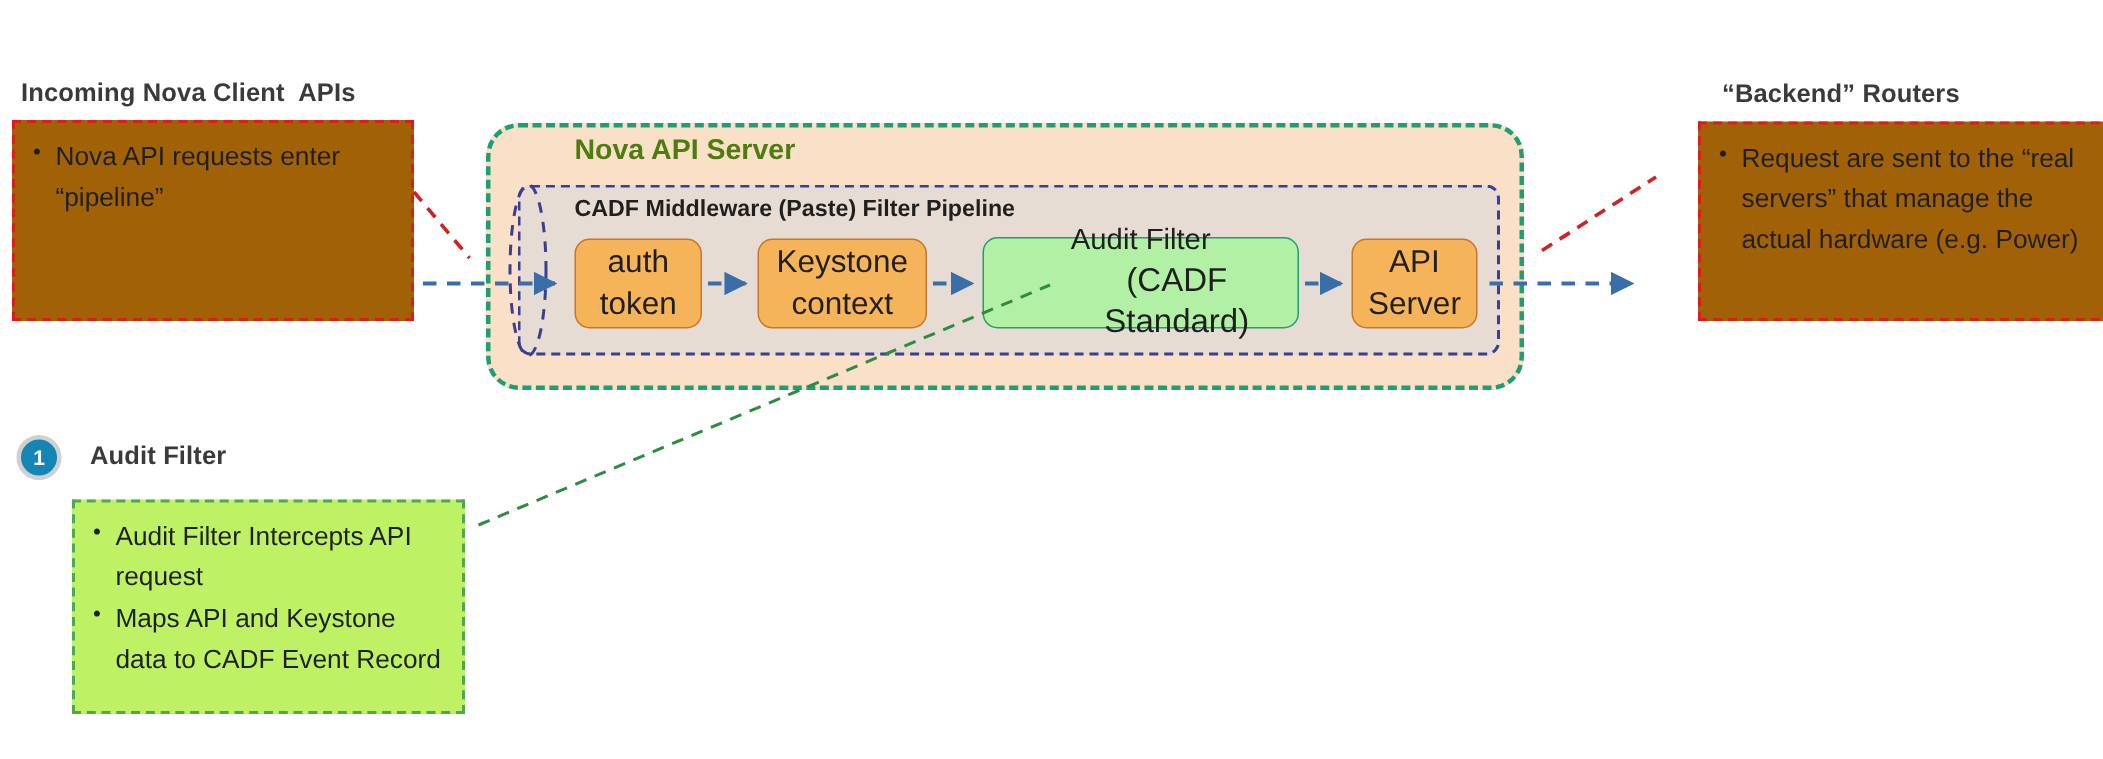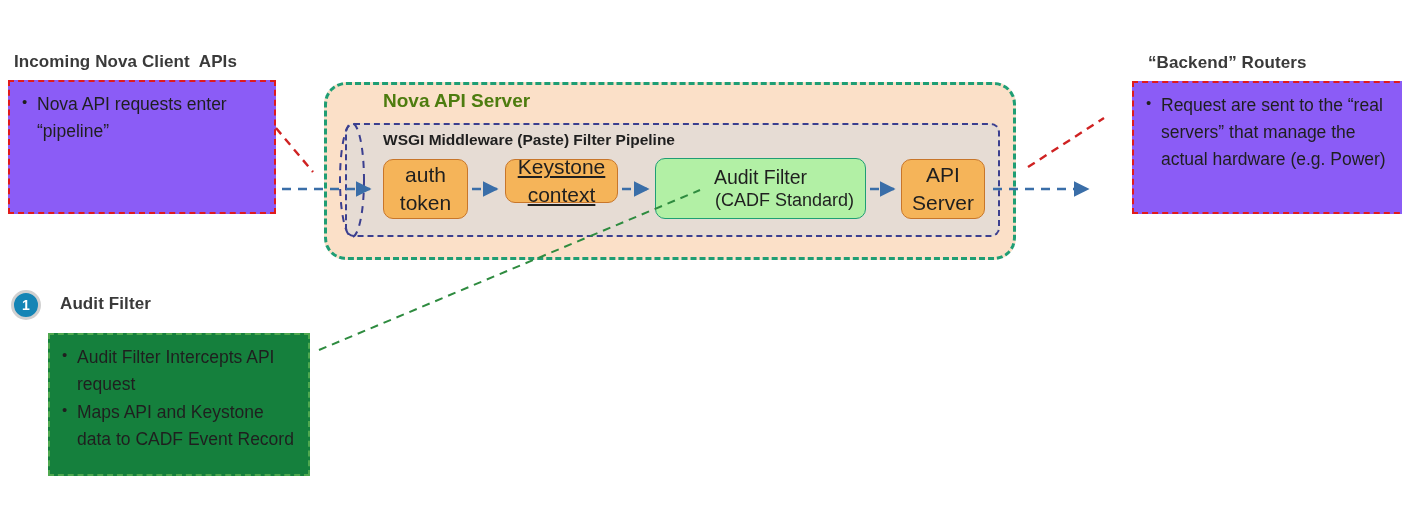--- a/index.html
+++ b/index.html
@@ -28,26 +28,26 @@
     font-weight: bold;
     font-size: 17px;
     color: #3a3a3a;
     letter-spacing: 0.1px;
     white-space: pre;
   }
 
   
   .note-red {
     border: 2px dashed #e01b1b;
-    background: #8b5cf6;
+    background: #a16207;
     box-sizing: border-box;
   }
   .note-green {
     border: 2px dashed #4fa84f;
-    background: #15803d;
+    background: #bef264;
     box-sizing: border-box;
   }
   .bullets {
     list-style: none;
     margin: 0;
     padding: 0;
   }
   .bullets li {
     position: relative;
     padding-left: 17px;
@@ -111,21 +111,21 @@
     background: #f5b459;
     border: 1.5px solid #c8762a;
     font-size: 21px;
     line-height: 1.32;
   }
   .stage-green {
     background: #b2f0a5;
     border: 1.5px solid #1f9e74;
   }
   .stage-green .l1 { font-size: 19.5px; line-height: 1.2; }
-  .stage-green .l2 { font-size: 18px; line-height: 1.25; margin-left: 48px; }
+  .stage-green .l2 { font-size: 22px; line-height: 1.25; margin-left: 48px; }
 
   
   #badge-1 {
     width: 30px; height: 30px;
     border-radius: 50%;
     background: #1585b5;
     border: 3px solid #d0d0d0;
     box-sizing: border-box;
     color: #ffffff;
     font-family: "Liberation Sans", sans-serif;
@@ -174,28 +174,28 @@
       <li>Maps API and Keystone data to CADF Event Record</li>
     </ul>
   </div>
 
   <div class="abs" id="nova-server-box" style="left:324px; top:82px; width:692px; height:178px;"></div>
 
   <div class="abs" id="nova-server-title" style="left:383px; top:90px;">Nova API Server</div>
 
   <div class="abs" id="wsgi-box" style="left:345px; top:123px; width:655px; height:114px;"></div>
 
-  <div class="abs" id="wsgi-title" style="left:383px; top:131px;">WSGI Middleware (Paste) Filter Pipeline</div>
+  <div class="abs" id="wsgi-title" style="left:383px; top:131px;">CADF Middleware (Paste) Filter Pipeline</div>
 
   <div class="abs stage stage-orange" style="left:383px; top:159px; width:85px; height:60px;">
     <span>auth</span>
     <span>token</span>
   </div>
 
-  <div class="abs stage stage-orange" style="left:505px; top:159px; width:113px; height:44px;text-decoration:underline;">
+  <div class="abs stage stage-orange" style="left:505px; top:159px; width:113px; height:60px;">
     <span>Keystone</span>
     <span>context</span>
   </div>
 
   <div class="abs stage stage-green" style="left:655px; top:158px; width:211px; height:61px;">
     <span class="l1">Audit Filter</span>
     <span class="l2">(CADF Standard)</span>
   </div>
 
   <div class="abs stage stage-orange" style="left:901px; top:159px; width:84px; height:60px;">

